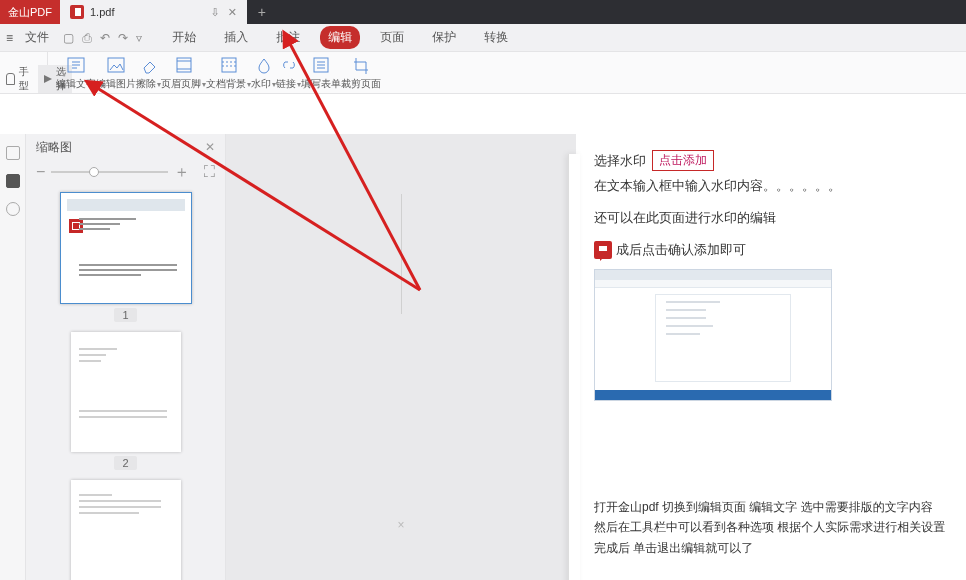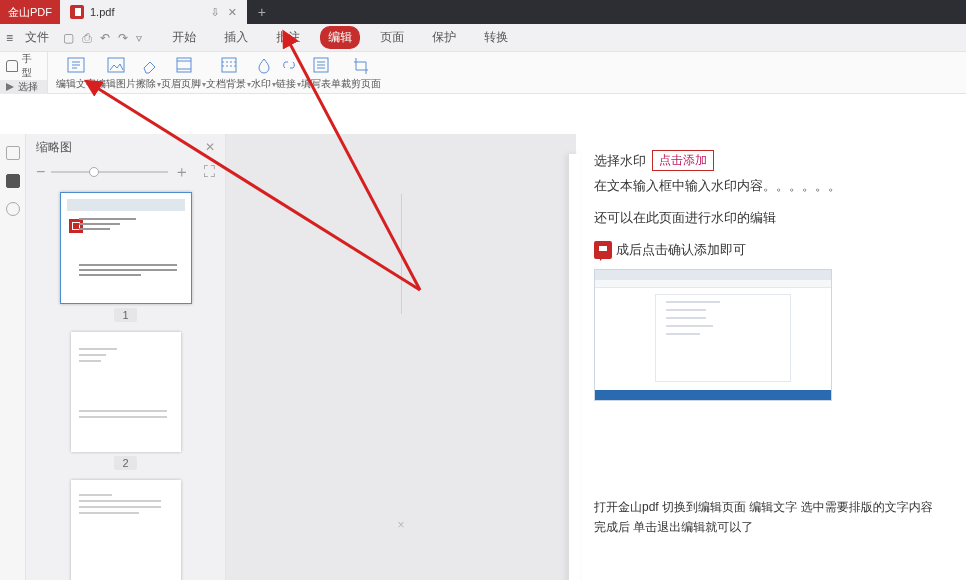--- a/index.html
+++ b/index.html
@@ -16,21 +16,21 @@
 .menubar { height: 28px; background: #f1f1f3; border-bottom: 1px solid #e4e4e6; display: flex; align-items: center; font-size: 12px; color: #555; padding: 0 6px; }
 .menubar .menu-left { display: flex; align-items: center; gap: 6px; }
 .menubar .file-label { padding: 2px 6px; }
 .menubar .mini { color: #888; display: flex; gap: 4px; }
 .menubar .mini span { padding: 0 2px; }
 .tabs { display: flex; align-items: center; margin-left: 20px; gap: 12px; }
 .tabs .tab-item { padding: 3px 8px; border-radius: 10px; cursor: pointer; }
 .tabs .tab-item.active { background: #c52e2c; color: #fff; }
 
 .toolbar { height: 42px; background: #fafafb; border-bottom: 1px solid #e4e4e6; display: flex; align-items: stretch; }
-.tool-left { width: 48px; border-right: 1px solid #e4e4e6; display: flex; flex-direction: column; font-size: 10px; color: #555; }
+.tool-left { width: 48px; border-right: 1px solid #e4e4e6; display: flex; flex-direction: row; font-size: 10px; color: #555; align-items: flex-end; }
 .tool-left .row { flex: 1; display: flex; align-items: center; gap: 4px; padding: 0 6px; }
 .tool-left .row.active { background: #eaeaec; }
 .tool-left .ico-hand { width: 12px; height: 12px; border: 1px solid #777; border-radius: 3px 3px 0 0; }
 .tool-left .ico-arrow { width: 0; height: 0; border-left: 8px solid #777; border-top: 4px solid transparent; border-bottom: 4px solid transparent; }
 .tool-group { display: flex; align-items: flex-end; padding: 4px 8px 2px; }
 .tool-item { display: flex; flex-direction: column; align-items: center; font-size: 10px; color: #555; gap: 3px; }
 .tool-item .ico { width: 20px; height: 18px; display: flex; align-items: center; justify-content: center; }
 .tool-item .lbl { white-space: nowrap; }
 .car { color: #888; font-size: 8px; margin-left: 1px; }
 
@@ -292,20 +292,21 @@
         <div class="l" style="width:40%;"></div>
         <div class="l" style="width:30%;"></div>
         <div class="l" style="width:30%;"></div>
         <div class="l" style="width:35%;"></div>
         <div class="l" style="width:25%;"></div>
       </div>
       <div class="task"></div>
     </div>
     <div class="para">
       <div>打开金山pdf    切换到编辑页面    编辑文字    选中需要排版的文字内容</div>
+      <div>然后在工具栏中可以看到各种选项    根据个人实际需求进行相关设置</div>
       <div>完成后    单击退出编辑就可以了</div>
     </div>
   </div>
 </div>
 
 <svg class="arrows" width="966" height="580">
   <defs>
     <marker id="ah" markerWidth="10" markerHeight="10" refX="2" refY="3" orient="auto">
       <path d="M0 0L6 3L0 6z" fill="#d62020"></path>
     </marker>

